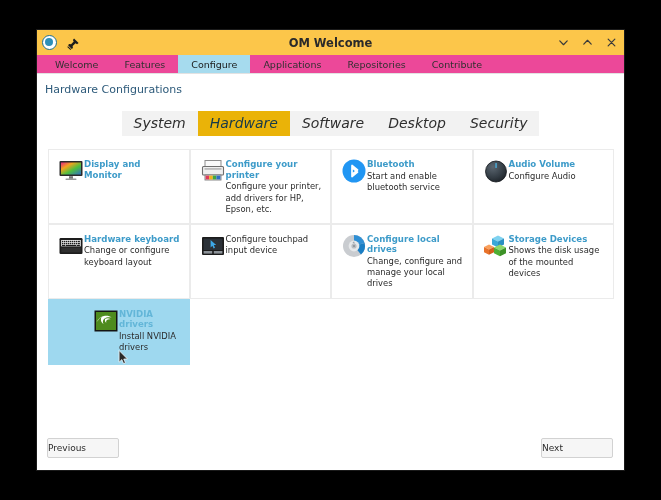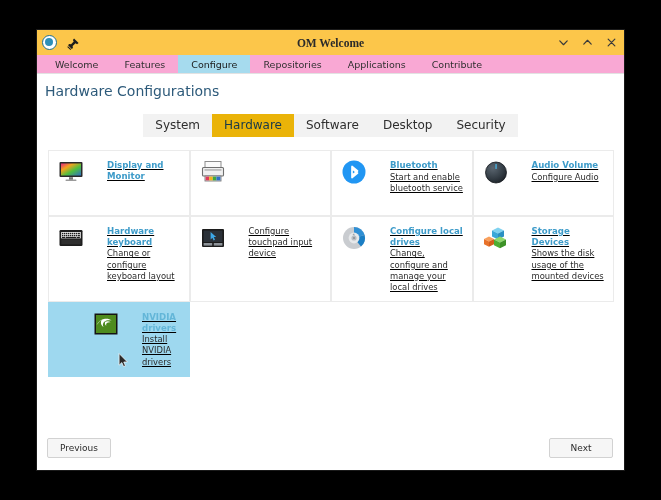--- a/index.html
+++ b/index.html
@@ -51,41 +51,40 @@
   }
   .pin-icon { width: 14px; height: 14px; display: block; }
   .tb-title {
     position: absolute;
     left: 0; right: 0;
     text-align: center;
     font-size: 11.5px;
     font-weight: bold;
     color: #2a2a2a;
     pointer-events: none;
-    font-family: Liberation Serif, serif;
   }
   .tb-right {
     margin-left: auto;
     display: flex;
     align-items: center;
     gap: 10px;
     z-index: 2;
   }
   .tb-btn {
     width: 14px; height: 14px;
     display: flex; align-items: center; justify-content: center;
     color: #3a3a3a;
     cursor: pointer;
   }
   .tb-btn svg { display: block; }
 
   
   .tabstrip {
     height: 19px;
-    background: #f9a8d4;
+    background: #ec4899;
     border-bottom: 1px solid #e2e2e2;
     display: flex;
     align-items: stretch;
     padding-left: 5px;
     flex: 0 0 auto;
   }
   .tab {
     padding: 0 13px;
     display: flex; align-items: center;
     font-size: 9.5px;
@@ -102,40 +101,41 @@
   .body {
     flex: 1 1 auto;
     background: #ffffff;
     position: relative;
     display: flex;
     flex-direction: column;
     padding: 0;
     overflow: hidden;
   }
   .page-title {
-    font-size: 14px;
+    font-size: 11px;
     color: #2d5a7a;
     padding: 9px 0 0 8px;
     font-weight: normal;
   }
 
   
   .subtabs {
     display: flex;
     justify-content: center;
     margin-top: 15px;
     flex: 0 0 auto;
   }
   .subtab {
     padding: 4px 12px 5px;
-    font-size: 12px;
+    font-size: 14px;
     color: #2e2e2e;
     background: #f2f2f2;
     cursor: pointer;
     white-space: nowrap;
+    font-style: italic;
   }
   .subtab.active {
     background: #eab308;
     color: #17394a;
   }
 
   
   .grid-wrap {
     flex: 1 1 auto;
     padding: 13px 10px 0 11px;
@@ -145,25 +145,24 @@
     display: grid;
     grid-template-columns: repeat(4, 1fr);
     gap: 0px;
   }
   .card {
     border: 1px solid #ebebeb;
     background: #ffffff;
     min-height: 66px;
     padding: 8px 8px 8px 9px;
     display: flex;
-    gap: 23px;
+    gap: 0;
     align-items: flex-start;
     cursor: pointer;
     position: relative;
-    text-decoration: underline;
   }
   .card.selected {
     background: #9ed8ef;
     border-color: #9ed8ef;
     padding-left: 44px;
   }
   .card-icon {
     width: 26px; height: 26px;
     flex: 0 0 26px;
     display: flex; align-items: center; justify-content: center;
@@ -201,22 +200,21 @@
     justify-content: space-between;
     padding: 0 11px 8px 10px;
   }
   .btn {
     font-size: 9px;
     color: #2b2b2b;
     background: #f6f6f6;
     border: 1px solid #d2d2d2;
     border-radius: 2px;
     padding: 4px 0;
-    width: 64px;
-    text-align: center;
+    width: 72px;
     cursor: pointer;
   }
 </style>
 </head>
 <body>
 
 <div id="window">
 
   <div class="titlebar">
     <div class="tb-left">
@@ -247,22 +245,22 @@
             <path d="M3.4 3.4 L10.6 10.6 M10.6 3.4 L3.4 10.6" fill="none" stroke="#3a3a3a" stroke-width="1.3" stroke-linecap="round"></path>
           </svg>
       </span>
     </div>
   </div>
 
   <div class="tabstrip">
     <div class="tab">Welcome</div>
     <div class="tab">Features</div>
     <div class="tab active">Configure</div>
+    <div class="tab">Applications</div>
     <div class="tab">Repositories</div>
-    <div class="tab">Applications</div>
     <div class="tab">Contribute</div>
   </div>
 
   <div class="body">
 
     <div class="page-title">Hardware Configurations</div>
 
     <div class="subtabs">
       <div class="subtab">System</div>
       <div class="subtab active">Hardware</div>
@@ -301,20 +299,24 @@
             <svg viewBox="0 0 26 26" width="26" height="26">
               <rect x="5" y="2.5" width="16" height="6" fill="#fafafa" stroke="#8d8d8d" stroke-width="1"></rect>
               <rect x="2.5" y="8.5" width="21" height="8.5" rx="1" fill="#f0f0f0" stroke="#6f6f6f" stroke-width="1.1"></rect>
               <rect x="4.5" y="10.4" width="17" height="1.1" fill="#9a9a9a"></rect>
               <rect x="5" y="17" width="16" height="5" fill="#ededed" stroke="#7a7a7a" stroke-width="0.9"></rect>
               <rect x="5.6" y="17.6" width="3.6" height="3.8" fill="#e03a5a"></rect>
               <rect x="9.2" y="17.6" width="3.6" height="3.8" fill="#f2b21c"></rect>
               <rect x="12.8" y="17.6" width="3.6" height="3.8" fill="#3fa83f"></rect>
               <rect x="16.4" y="17.6" width="4" height="3.8" fill="#2f6fc4"></rect>
             </svg>
+          </div>
+          <div class="card-text">
+            <div class="card-title">Configure your printer</div>
+            <div class="card-desc">Configure your printer, add drivers for HP, Epson, etc.</div>
           </div>
         </div>
 
         <div class="card">
           <div class="card-icon">
             <svg viewBox="0 0 26 26" width="26" height="26">
               <circle cx="13" cy="13" r="11.5" fill="#2196f3"></circle>
               <path d="M11 7.5 L16.5 12 L11 16.5 M11 18.5 L16.5 14 L11 9.5 M11 7.5 L11 18.5" fill="none" stroke="#ffffff" stroke-width="1.7" stroke-linejoin="round" stroke-linecap="round"></path>
             </svg>
           </div>

